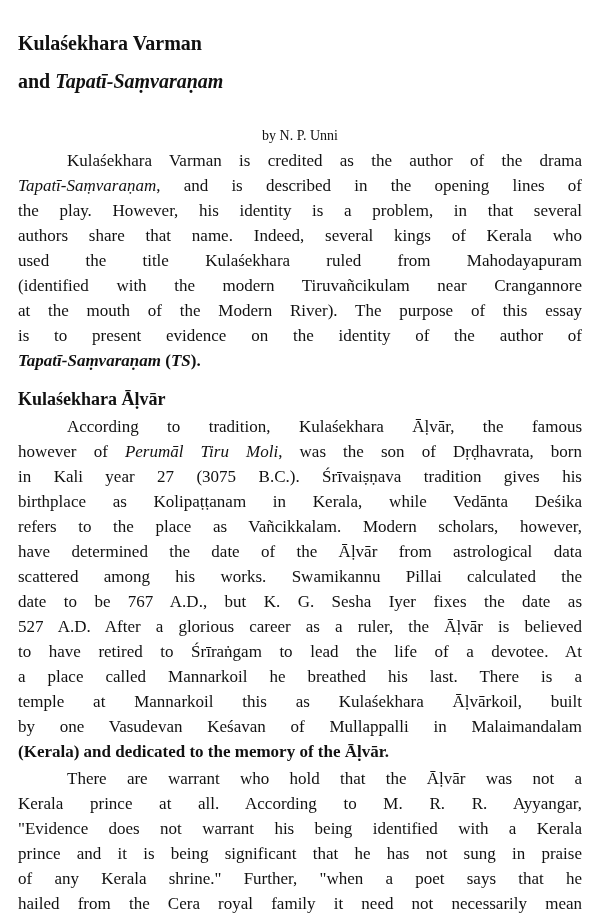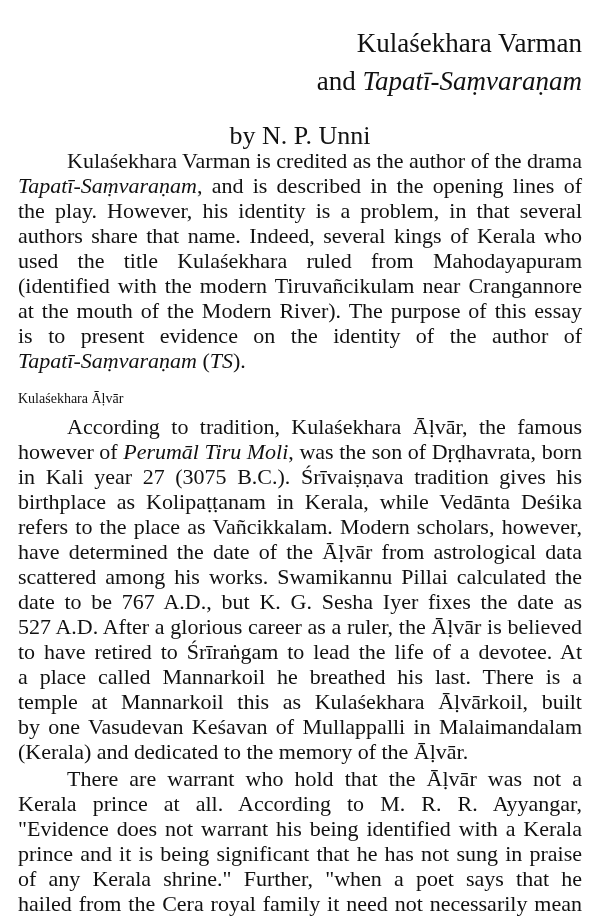--- a/index.html
+++ b/index.html
@@ -1,27 +1,27 @@
 <!DOCTYPE html>
 <html><head>
 <meta charset="utf-8">
 <style>
   html, body { margin: 0; padding: 0; background: #ffffff; }
   body { width: 600px; height: 922px; overflow: hidden; position: relative;
          font-family: "Liberation Serif", "DejaVu Serif", serif; color: #111; }
   .page { position: absolute; left: 18px; top: 0; width: 564px; }
-  .title { text-align: right; font-weight: normal; font-size: 27px; line-height: 36px; }
+  .title { text-align: left; font-weight: bold; font-size: 20px; line-height: 36px; }
   .title1 { position: absolute; top: 25px; left: 0; width: 564px; }
   .title2 { position: absolute; top: 63px; left: 0; width: 564px; }
-  .byline { position: absolute; top: 124px; left: 0; width: 564px; text-align: center; font-size: 26px; line-height: 24px; }
-  .line { position: absolute; left: 0; width: 564px; font-size: 22px; line-height: 24px;
+  .byline { position: absolute; top: 124px; left: 0; width: 564px; text-align: center; font-size: 14px; line-height: 24px; }
+  .line { position: absolute; left: 0; width: 564px; font-size: 17px; line-height: 24px;
           text-align: justify; text-align-last: justify; white-space: nowrap; }
-  .line.last { text-align-last: left; }
+  .line.last { text-align-last: left; font-weight: bold; }
   .line.indent { left: 49px; width: 515px; }
-  .heading { position: absolute; left: 0; font-weight: normal; font-size: 14px; line-height: 24px; }
+  .heading { position: absolute; left: 0; font-weight: bold; font-size: 18px; line-height: 24px; }
   i { font-style: italic; }
 </style>
 </head>
 <body>
 
 <div class="page">
 
   <div class="title title1">Kulaśekhara Varman</div>
   <div class="title title2"><span>and </span><i>Tapatī-Saṃvaraṇam</i></div>
 

